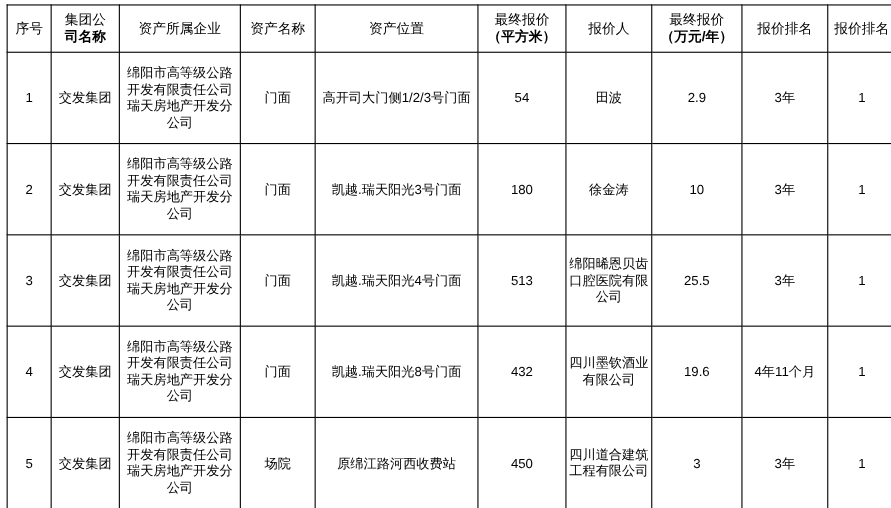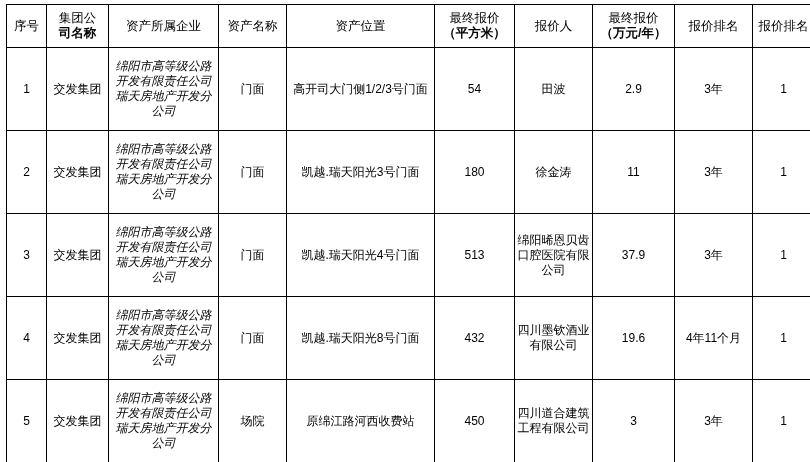--- a/index.html
+++ b/index.html
@@ -60,21 +60,20 @@
     display: block;
     font-weight: bold;
   }
   .tight {
     line-height: 14px;
     font-size: 12px;
   }
   td.company-col {
     line-height: 14px;
     font-size: 12px;
-    font-style: italic;
   }
 </style>
 </head>
 <body>
 
 <div class="sheet">
   <table class="asset-table">
     <colgroup>
       <col class="c0">
         <col class="c1">
@@ -145,33 +144,33 @@
         <td>1</td>
       </tr>
       <tr>
         <td>2</td>
         <td>交发集团</td>
         <td class="company-col">绵阳市高等级公路开发有限责任公司瑞天房地产开发分公司</td>
         <td>门面</td>
         <td>凯越.瑞天阳光3号门面</td>
         <td>180</td>
         <td>徐金涛</td>
-        <td>11</td>
+        <td>10</td>
         <td>3年</td>
         <td>1</td>
       </tr>
       <tr>
         <td>3</td>
         <td>交发集团</td>
         <td class="company-col">绵阳市高等级公路开发有限责任公司瑞天房地产开发分公司</td>
         <td>门面</td>
         <td>凯越.瑞天阳光4号门面</td>
         <td>513</td>
         <td class="tight">绵阳晞恩贝齿口腔医院有限公司</td>
-        <td>37.9</td>
+        <td>25.5</td>
         <td>3年</td>
         <td>1</td>
       </tr>
       <tr>
         <td>4</td>
         <td>交发集团</td>
         <td class="company-col">绵阳市高等级公路开发有限责任公司瑞天房地产开发分公司</td>
         <td>门面</td>
         <td>凯越.瑞天阳光8号门面</td>
         <td>432</td>

